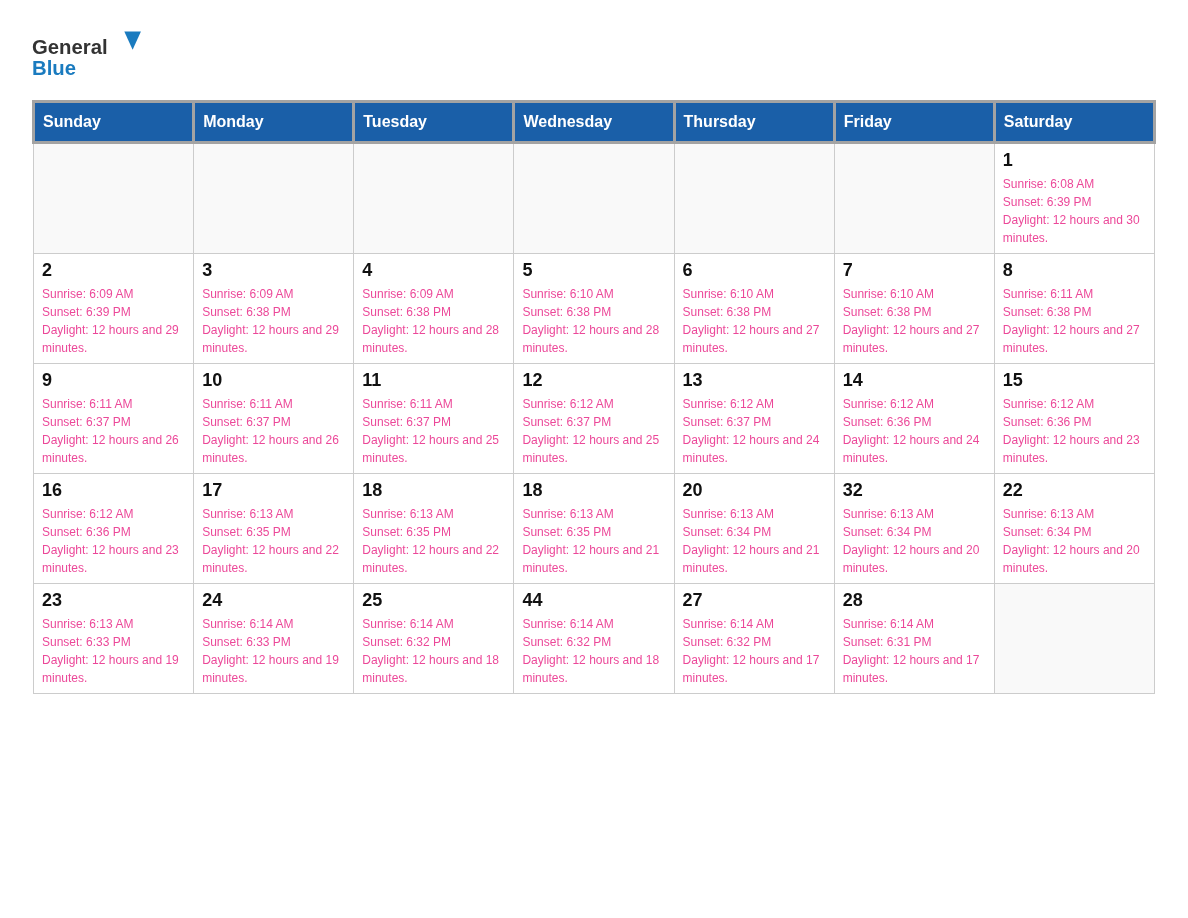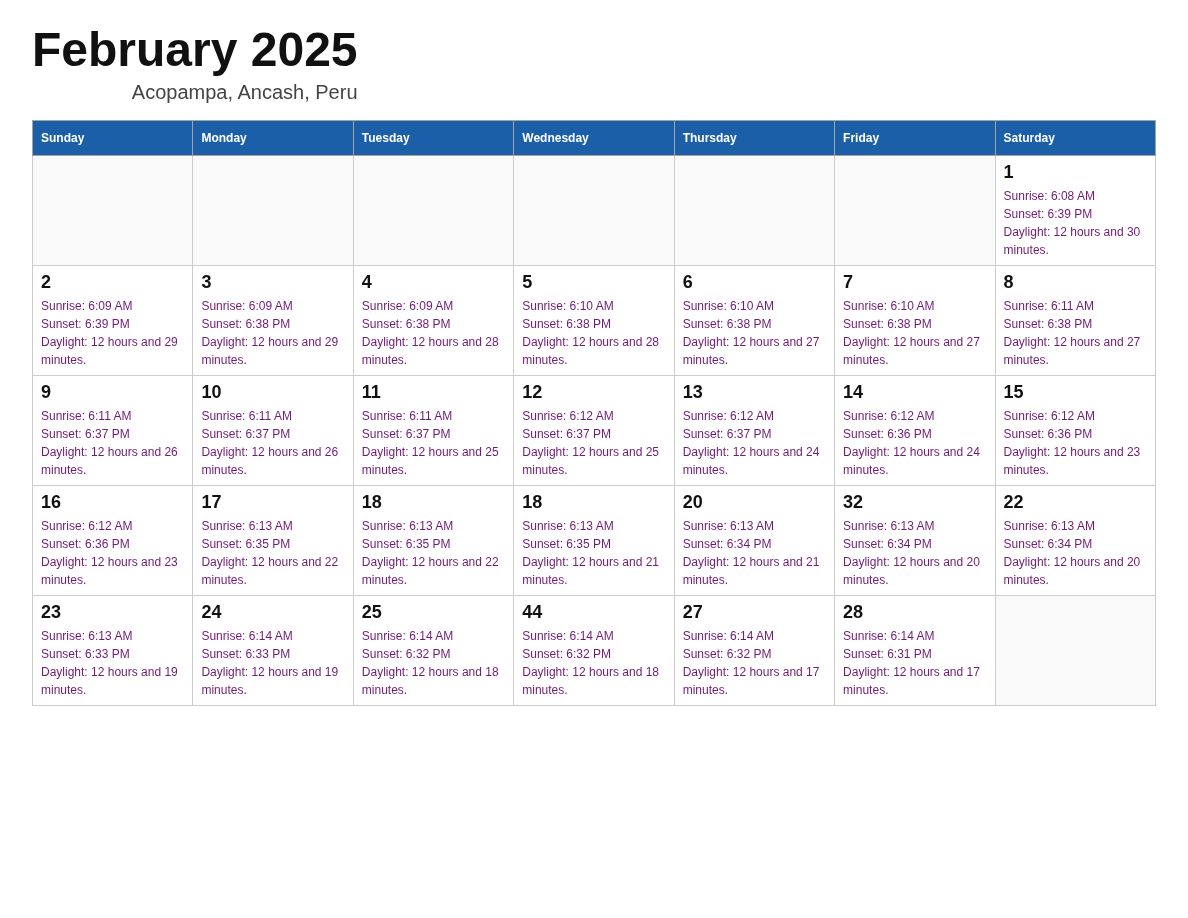--- a/index.html
+++ b/index.html
@@ -36,61 +36,67 @@
     }
     .calendar {
       width: 100%;
       border-collapse: collapse;
       table-layout: fixed;
     }
     .calendar thead tr th {
       background-color: #1a5fa8;
       color: #fff;
       padding: 10px 8px;
-      font-size: 12px;
+      font-size: 16px;
       font-weight: bold;
       text-align: left;
-      border: 1px solid #a3a3a3;
+      border: 3px solid #a3a3a3;
     }
     .calendar tbody tr td {
       vertical-align: top;
       border: 1px solid #ccc;
       padding: 6px 8px;
       font-size: 12.5px;
       color: #222;
       height: 110px;
     }
     .calendar tbody tr td .day-number {
       font-size: 18px;
       font-weight: bold;
       color: #111;
       display: block;
       margin-bottom: 4px;
     }
     .calendar tbody tr td .day-info {
       font-size: 12px;
-      color: #701a75;
+      color: #ec4899;
       line-height: 1.5;
     }
     .calendar tbody tr td.empty {
       background: #f9f9f9;
     }
     
     .logo-svg {
       width: 120px;
       height: 60px;
     }
   </style>
 </head>
 <body>
 
 <div class="header">
-  <div class="title-block">
-    <div class="month-title">February 2025</div>
-    <div class="location-title">Acopampa, Ancash, Peru</div>
+  <div class="logo">
+    <svg class="logo-svg" viewBox="0 0 130 65" xmlns="http://www.w3.org/2000/svg">
+
+      <text x="0" y="32" font-family="Arial, sans-serif" font-size="22" font-weight="bold" fill="#333">General</text>
+
+      <polygon points="100,8 118,8 109,28" fill="#1a7bbf"></polygon>
+
+      <text x="0" y="55" font-family="Arial, sans-serif" font-size="22" font-weight="bold" fill="#1a7bbf">Blue</text>
+    </svg>
   </div>
 </div>
 
 <table class="calendar">
   <thead>
     <tr>
     <th>Sunday</th>
         <th>Monday</th>
         <th>Tuesday</th>
         <th>Wednesday</th>

